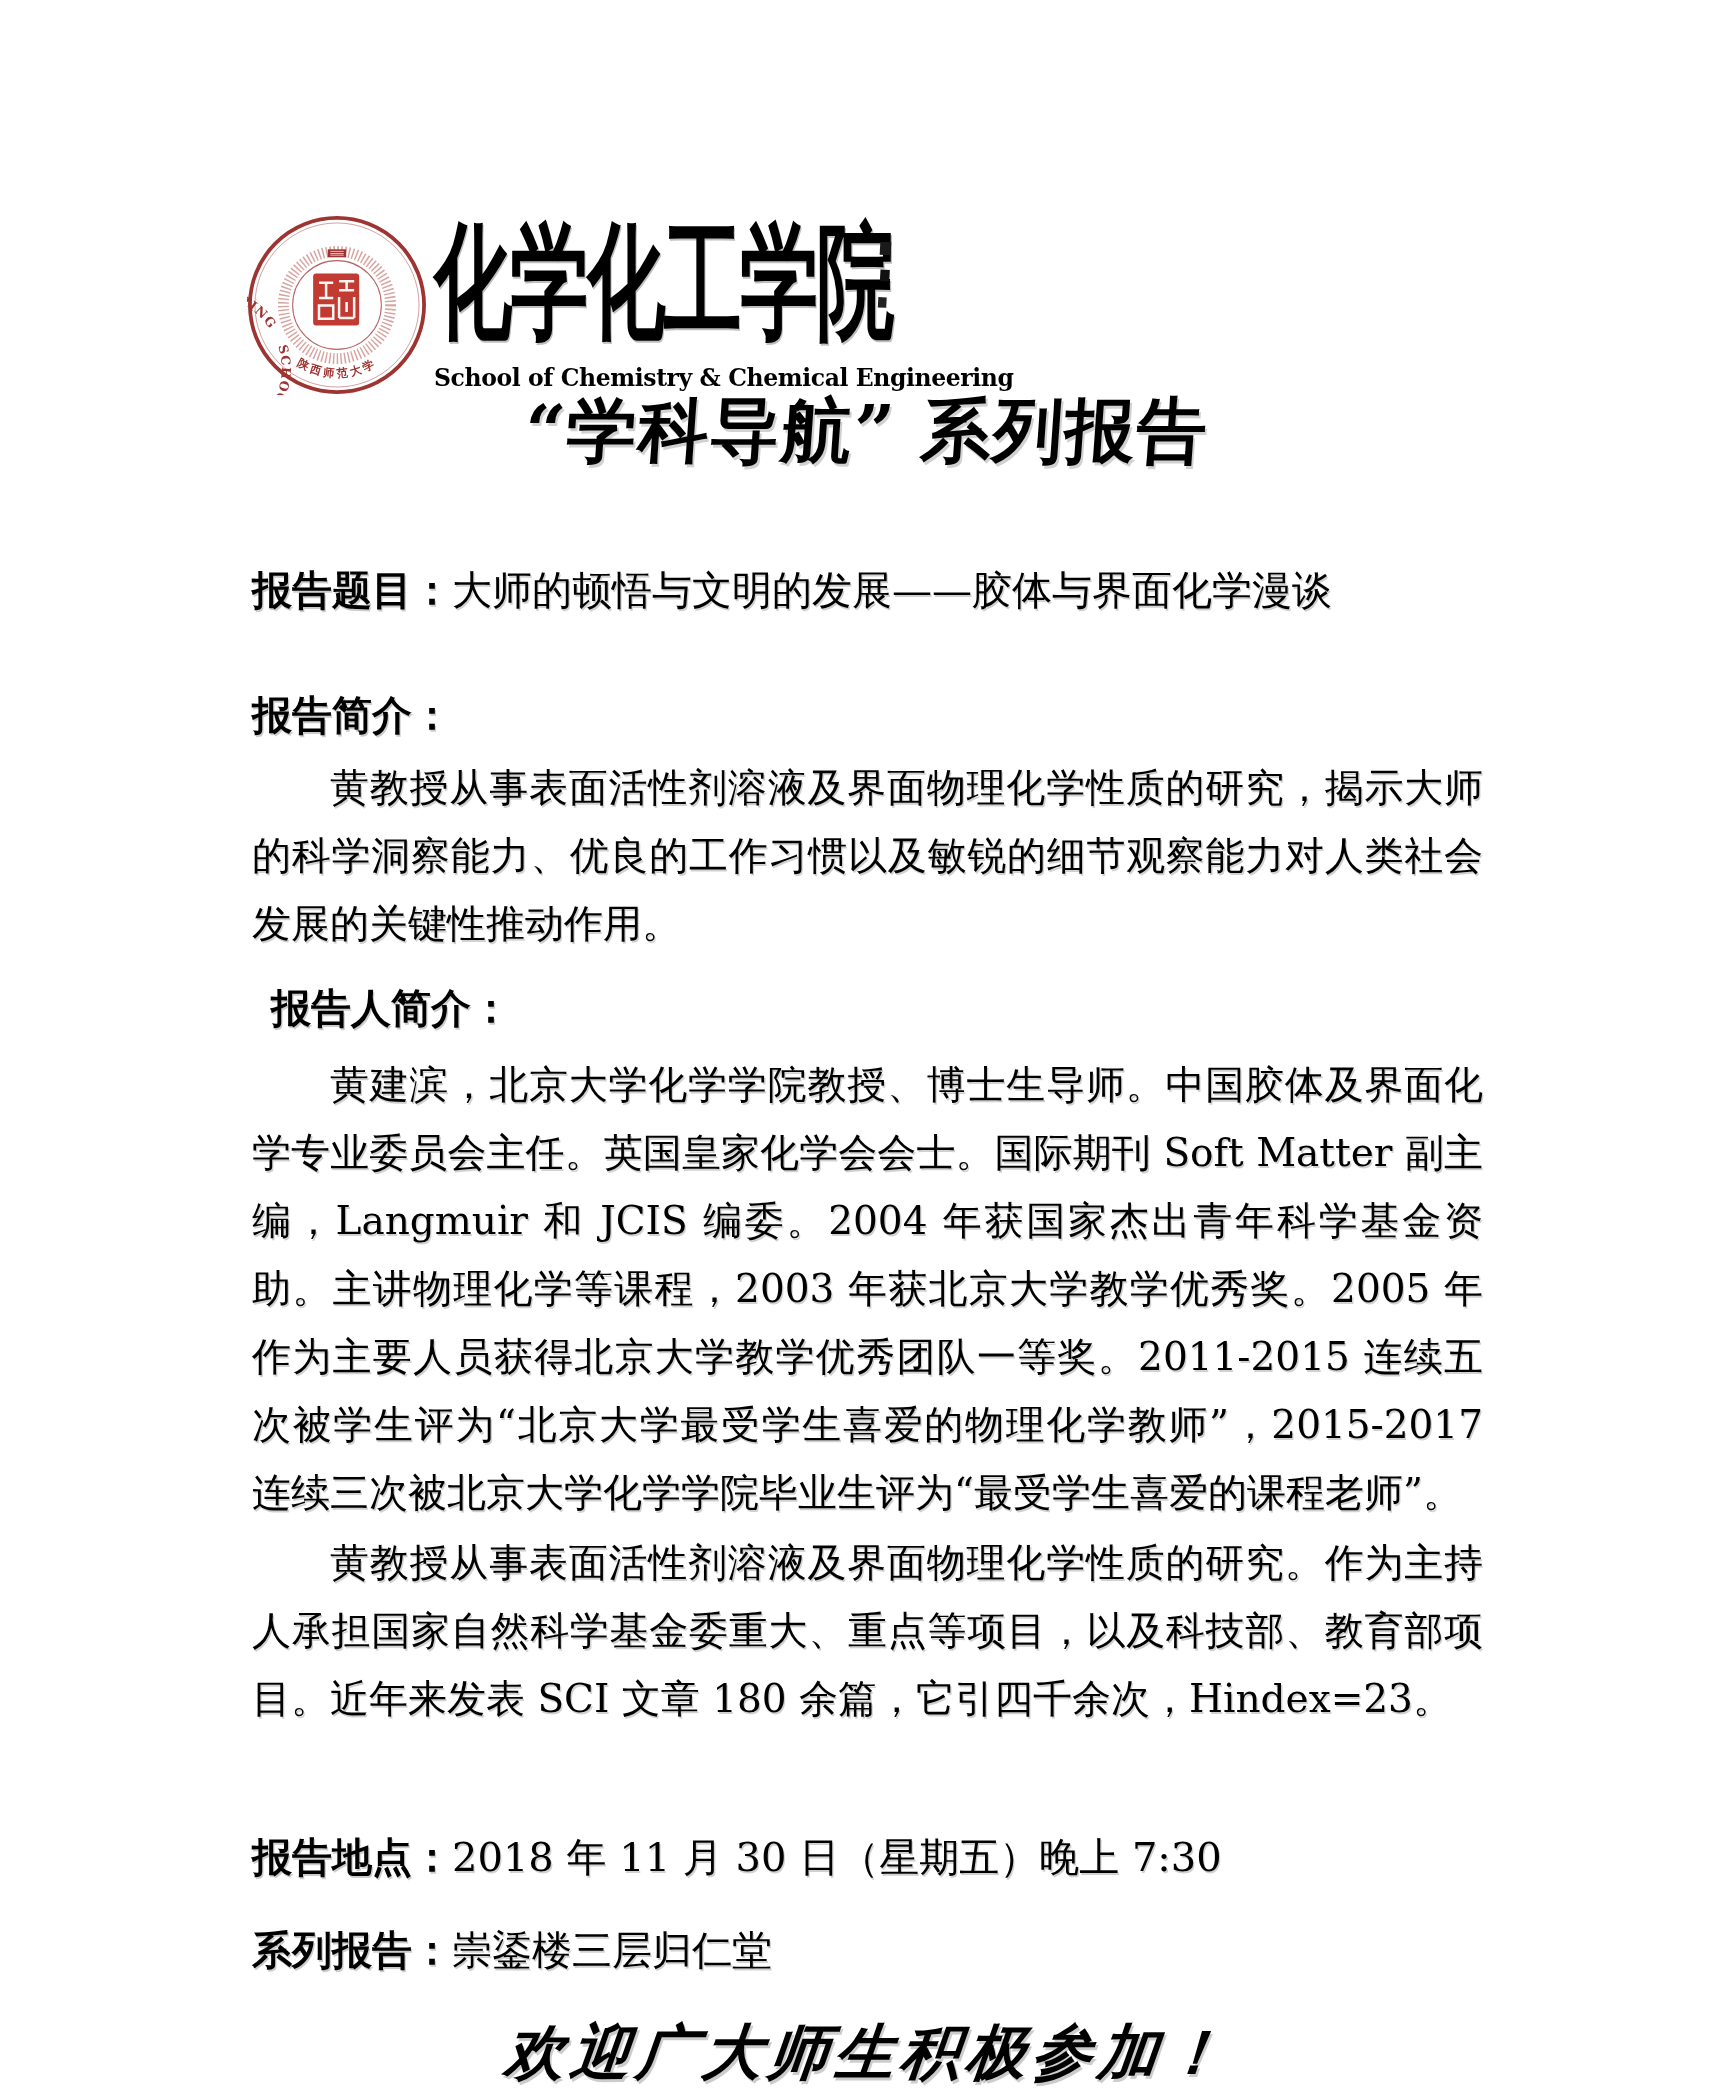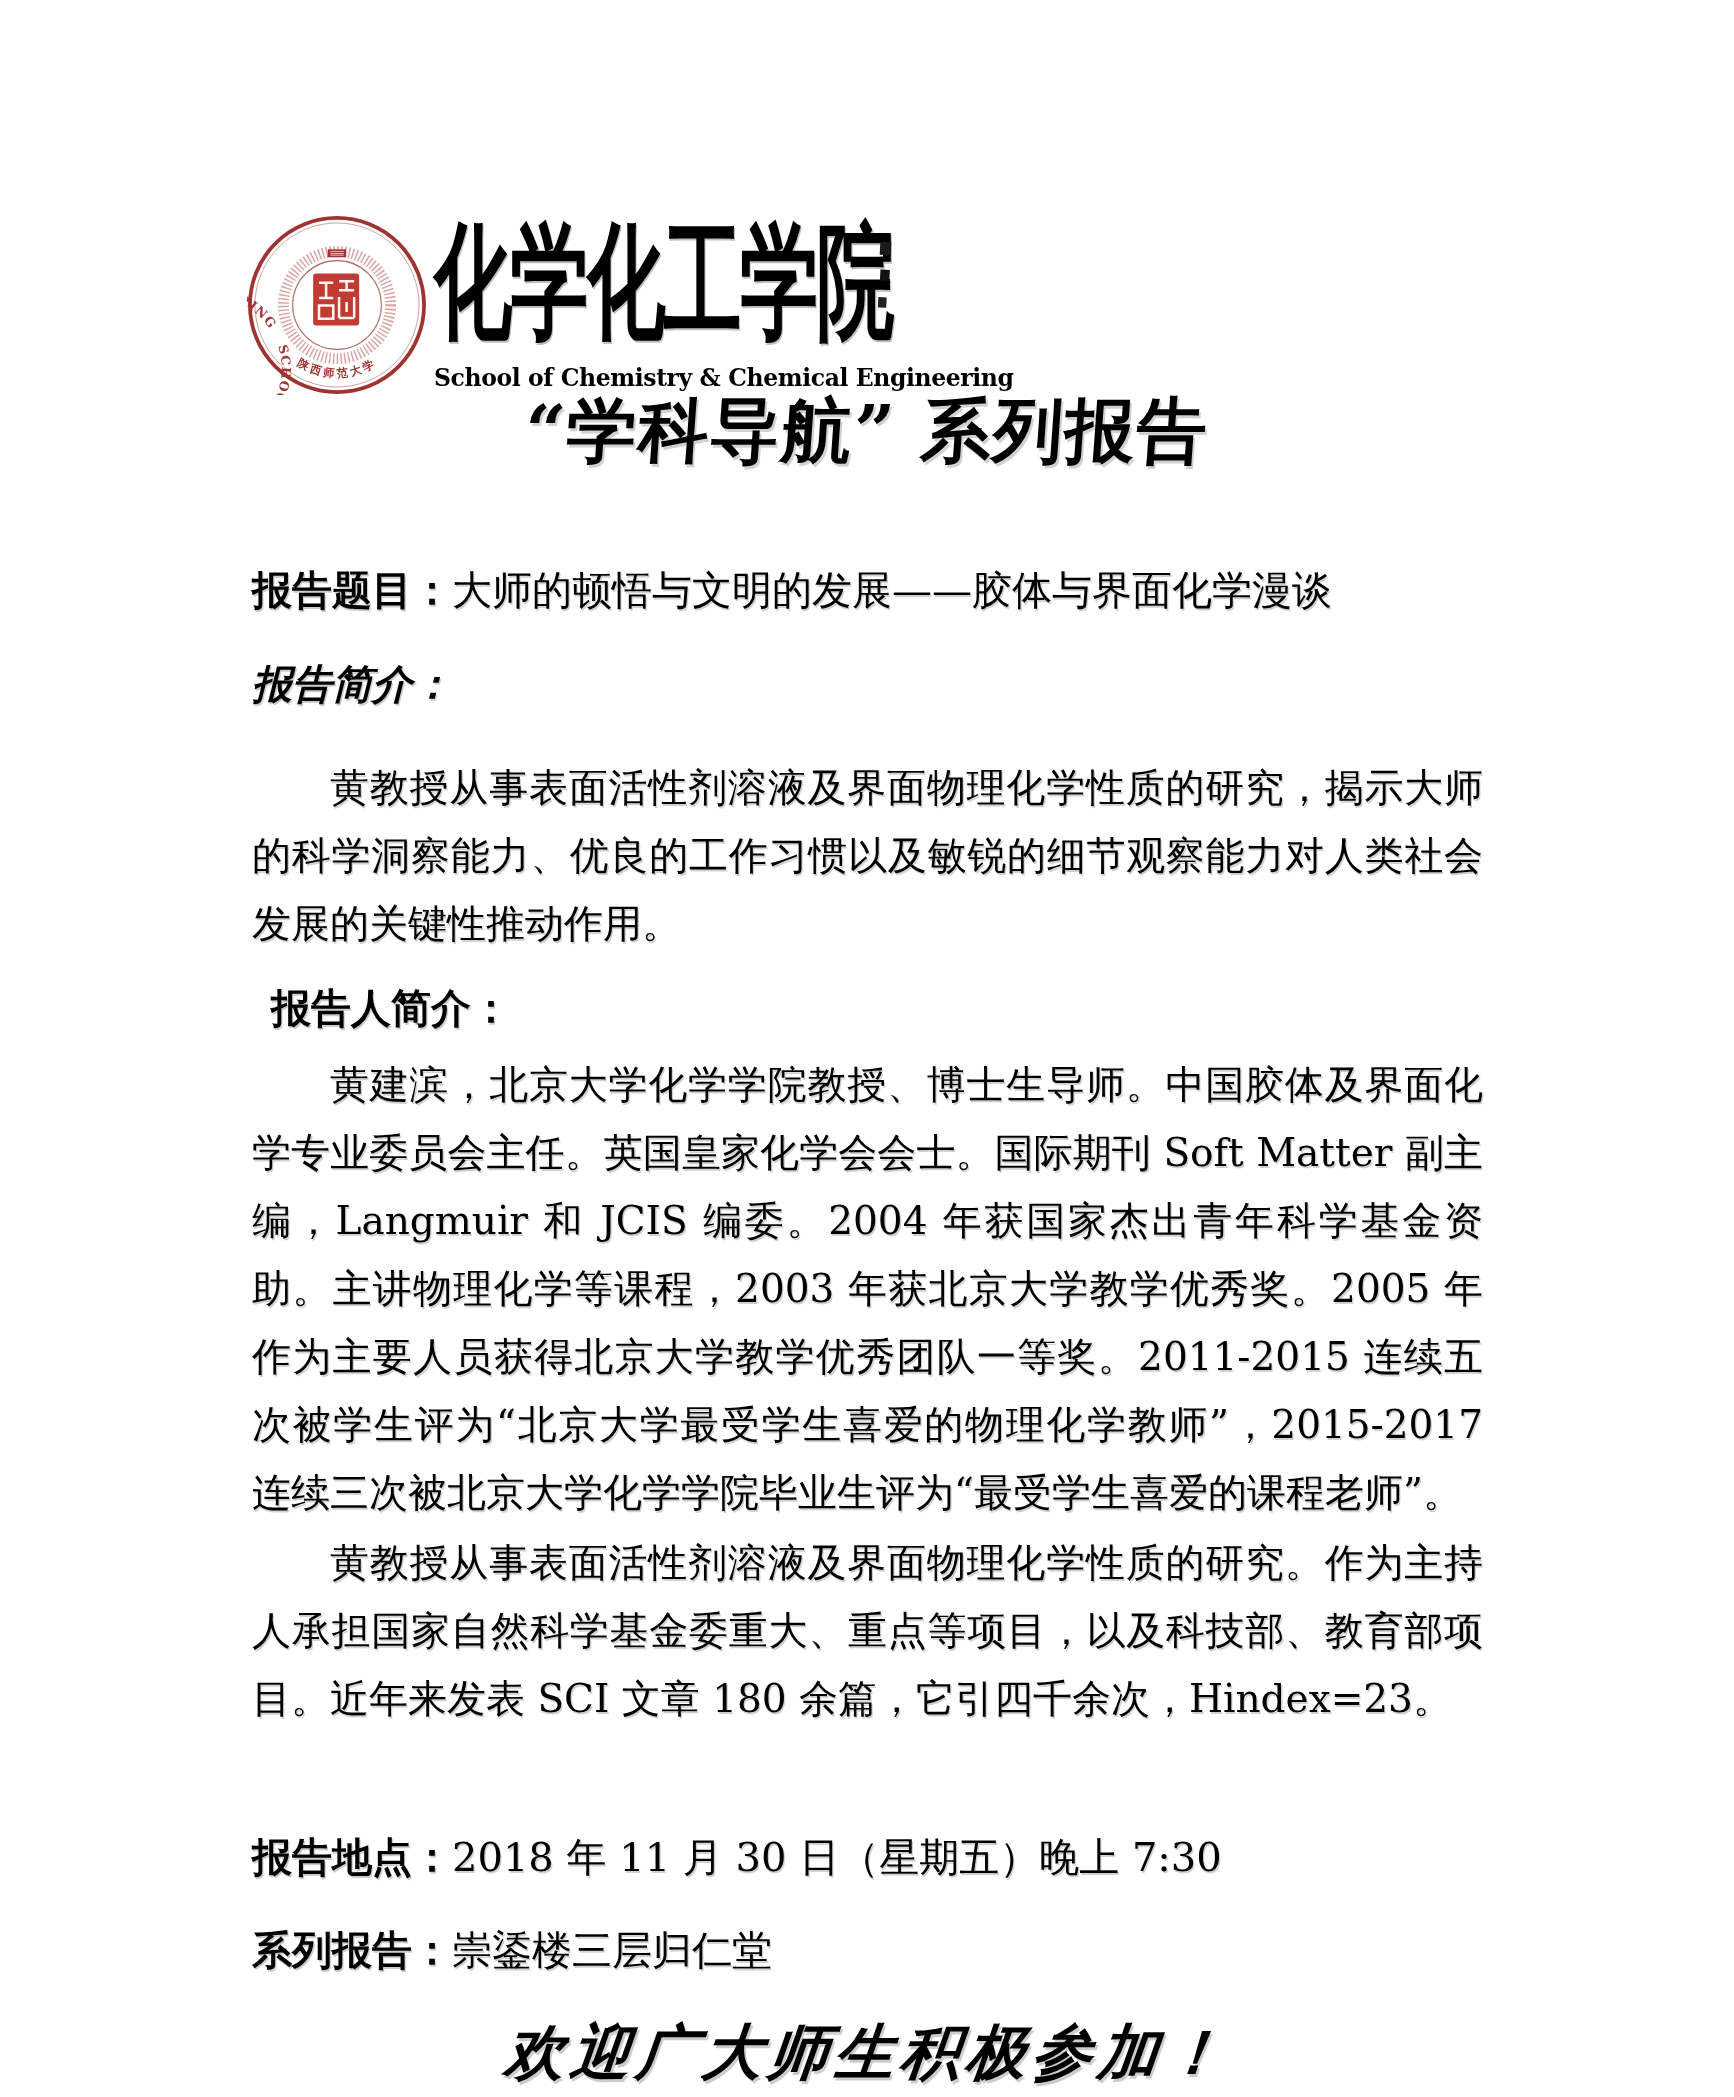--- a/index.html
+++ b/index.html
@@ -46,21 +46,21 @@
     letter-spacing: 1.7px;
     transform: skewX(-4deg);
     text-shadow: 2.1px 2.5px 0.4px rgba(0,0,0,0.18);
     white-space: nowrap;
   }
   .field-line { left: 252px; width: 1231px; font-size: 40px; line-height: 52px; white-space: nowrap; }
   .field-label { font-weight: bold; text-shadow: 1.3px 1.7px 0.4px rgba(0,0,0,0.2); }
   .field-value { font-weight: normal; text-shadow: 1.3px 1.7px 0.4px rgba(0,0,0,0.18); }
   .topic-line   { top: 528px; margin-top: 36px; }
   .speaker-line { top: 620px; }
-  .abstract-label { top: 658px; font-style: italic; }
+  .abstract-label { top: 689px; }
   .bio-label      { top: 982px; margin-left: 19px; }
   .time-line  { top: 1831px; }
   .venue-line { top: 1924px; }
 
   .para {
     left: 252px; width: 1231px;
     font-size: 39px; line-height: 68px;
     text-align: justify;
     text-indent: 2em;
     text-shadow: 1.3px 1.7px 0.4px rgba(0,0,0,0.18);

